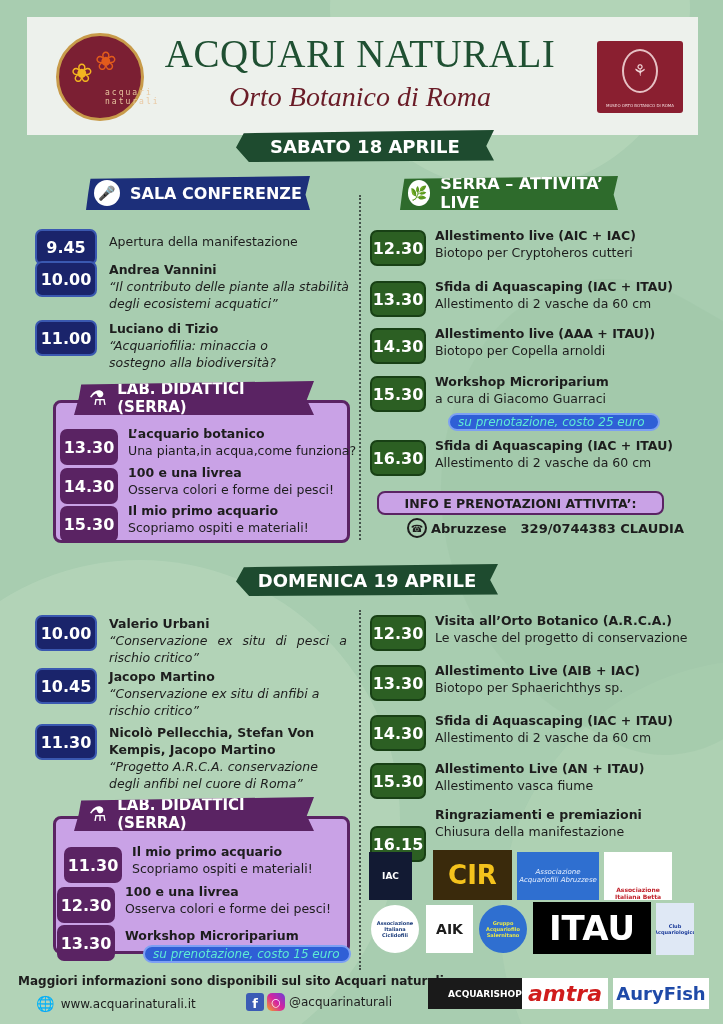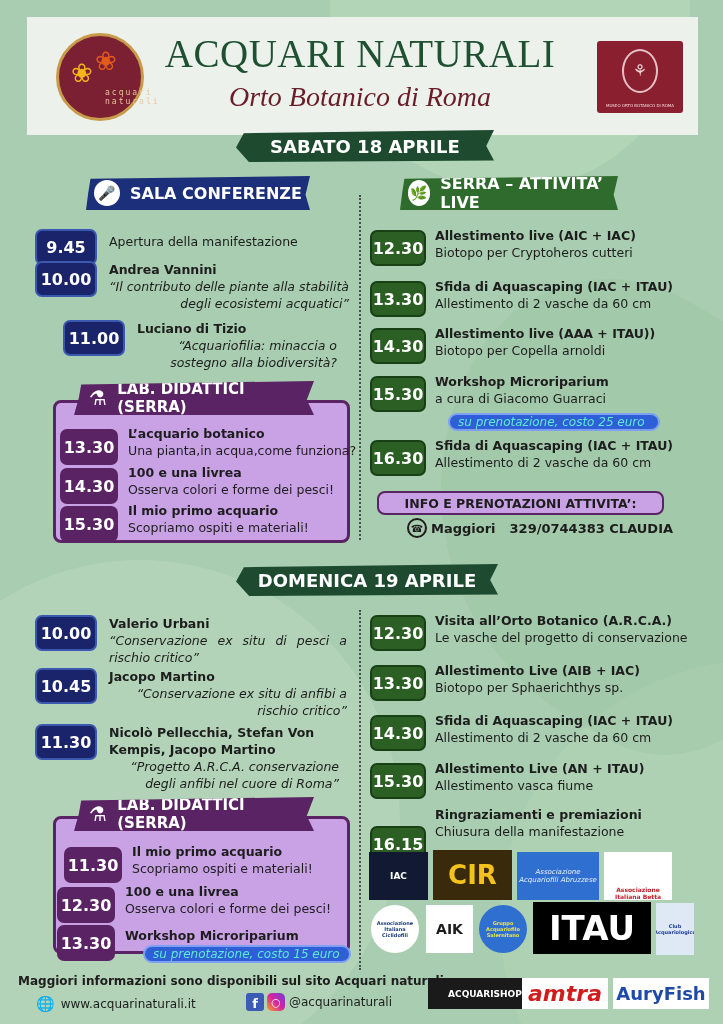--- a/index.html
+++ b/index.html
@@ -37,21 +37,21 @@
   .div1 { top: 195px; height: 345px; }
   .div2 { top: 610px; height: 360px; }
 
   .row { position: absolute; display: flex; align-items: flex-start; }
   .pill { flex: 0 0 auto; width: 62px; height: 36px; border-radius: 7px; color: #fff; font-weight: bold; font-size: 16px; display: flex; align-items: center; justify-content: center; margin-right: 12px; }
   .pill.blue { background: #1a246b; border: 2px solid #3a58b0; }
   .pill.green { background: #2c5f23; border: 2px solid #184015; width: 56px; margin-right: 9px; }
   .pill.purple { background: #5a2363; width: 58px; margin-right: 10px; }
   .txt { font-size: 12.5px; color: #1d1d1d; line-height: 17px; }
   .txt .b { font-weight: bold; display: block; }
-  .txt .i { font-style: italic; display: block; text-align: right; }
+  .txt .i { font-style: italic; display: block; }
   .txt .n { display: block; }
 
   .lab-box { position: absolute; background: #c9a2e6; border: 3px solid #5a2363; border-radius: 8px; }
   .lab1 { left: 53px; top: 400px; width: 297px; height: 143px; }
   .lab2 { left: 53px; top: 816px; width: 297px; height: 138px; }
   .lab-head { position: absolute; height: 34px; background: #5a2363; color: #fff; font-weight: bold; font-size: 15px; display: flex; align-items: center; clip-path: polygon(3% 10%, 100% 0, 97% 55%, 100% 100%, 0 100%, 2% 50%); }
   .lab-head .ic { width: 28px; margin: 0 6px 0 10px; font-size: 20px; text-align: center; }
   .lh1 { left: 74px; top: 381px; width: 240px; }
   .lh2 { left: 74px; top: 797px; width: 240px; }
 
@@ -116,21 +116,21 @@
         <span class="n">Apertura della manifestazione</span>
       </div>
   </div>
   <div class="row" style="left:35px;top:261px;width:320px;">
     <div class="pill blue">10.00</div>
     <div class="txt" style="width:240px;">
         <span class="b">Andrea Vannini</span>
         <span class="i">“Il contributo delle piante alla stabilità degli ecosistemi acquatici”</span>
       </div>
   </div>
-  <div class="row" style="left:35px;top:320px;width:320px;margin-left:28px;">
+  <div class="row" style="left:35px;top:320px;width:320px;">
     <div class="pill blue">11.00</div>
     <div class="txt" style="width:200px;">
         <span class="b">Luciano di Tizio</span>
         <span class="i">“Acquariofilia: minaccia o sostegno alla biodiversità?</span>
       </div>
   </div>
 
   <div class="lab-box lab1"></div>
   <div class="lab-head lh1">
     <span class="ic">⚗</span>
@@ -191,21 +191,21 @@
     <div class="pill green" style="margin-top:3px;">16.30</div>
     <div class="txt">
         <span class="b">Sfida di Aquascaping (IAC + ITAU)</span>
         <span class="n">Allestimento di 2 vasche da 60 cm</span>
       </div>
   </div>
 
   <div class="info">INFO E PRENOTAZIONI ATTIVITA’:</div>
   <div class="wa">
     <span class="ic">☎</span>
-    <span>Maggiori</span>
+    <span>Abruzzese</span>
     <span class="num">329/0744383 CLAUDIA</span>
   </div>
 
   <div class="day-banner banner-sun">DOMENICA 19 APRILE</div>
   <div class="divider div2"></div>
 
   <div class="row" style="left:35px;top:615px;width:320px;">
     <div class="pill blue">10.00</div>
     <div class="txt" style="width:238px;">
         <span class="b">Valerio Urbani</span>
@@ -284,21 +284,21 @@
   </div>
   <div class="row" style="left:370px;top:806px;">
     <div class="pill green" style="margin-top:20px;">16.15</div>
     <div class="txt">
         <span class="b">Ringraziamenti e premiazioni</span>
         <span class="n">Chiusura della manifestazione</span>
       </div>
   </div>
 
   <div class="sponsors">
-    <div class="sp" style="left: 0px; top: 2px; width: 59px; height: 48px; background: rgb(18, 26, 51); color: rgb(255, 255, 255);">
+    <div class="sp" style="left: 0px; top: 2px; width: 43px; height: 48px; background: rgb(18, 26, 51); color: rgb(255, 255, 255);">
         <span>IAC</span>
       </div>
     <div class="sp" style="left: 64px; top: 0px; width: 79px; height: 50px; font-size: 26px; background: rgb(58, 42, 12); color: rgb(244, 194, 28);">
         <span>CIR</span>
       </div>
     <div class="sp" style="left: 148px; top: 2px; width: 82px; height: 48px; font-size: 7px; font-style: italic; font-weight: normal; background: rgb(47, 111, 208); color: rgb(230, 239, 255);">
         <span>Associazione Acquariofili Abruzzese</span>
       </div>
     <div class="sp" style="left: 235px; top: 2px; width: 68px; height: 48px; font-size: 6px; align-items: flex-end; background: rgb(255, 255, 255); color: rgb(192, 32, 42);">
         <span>Associazione Italiana Betta</span>

